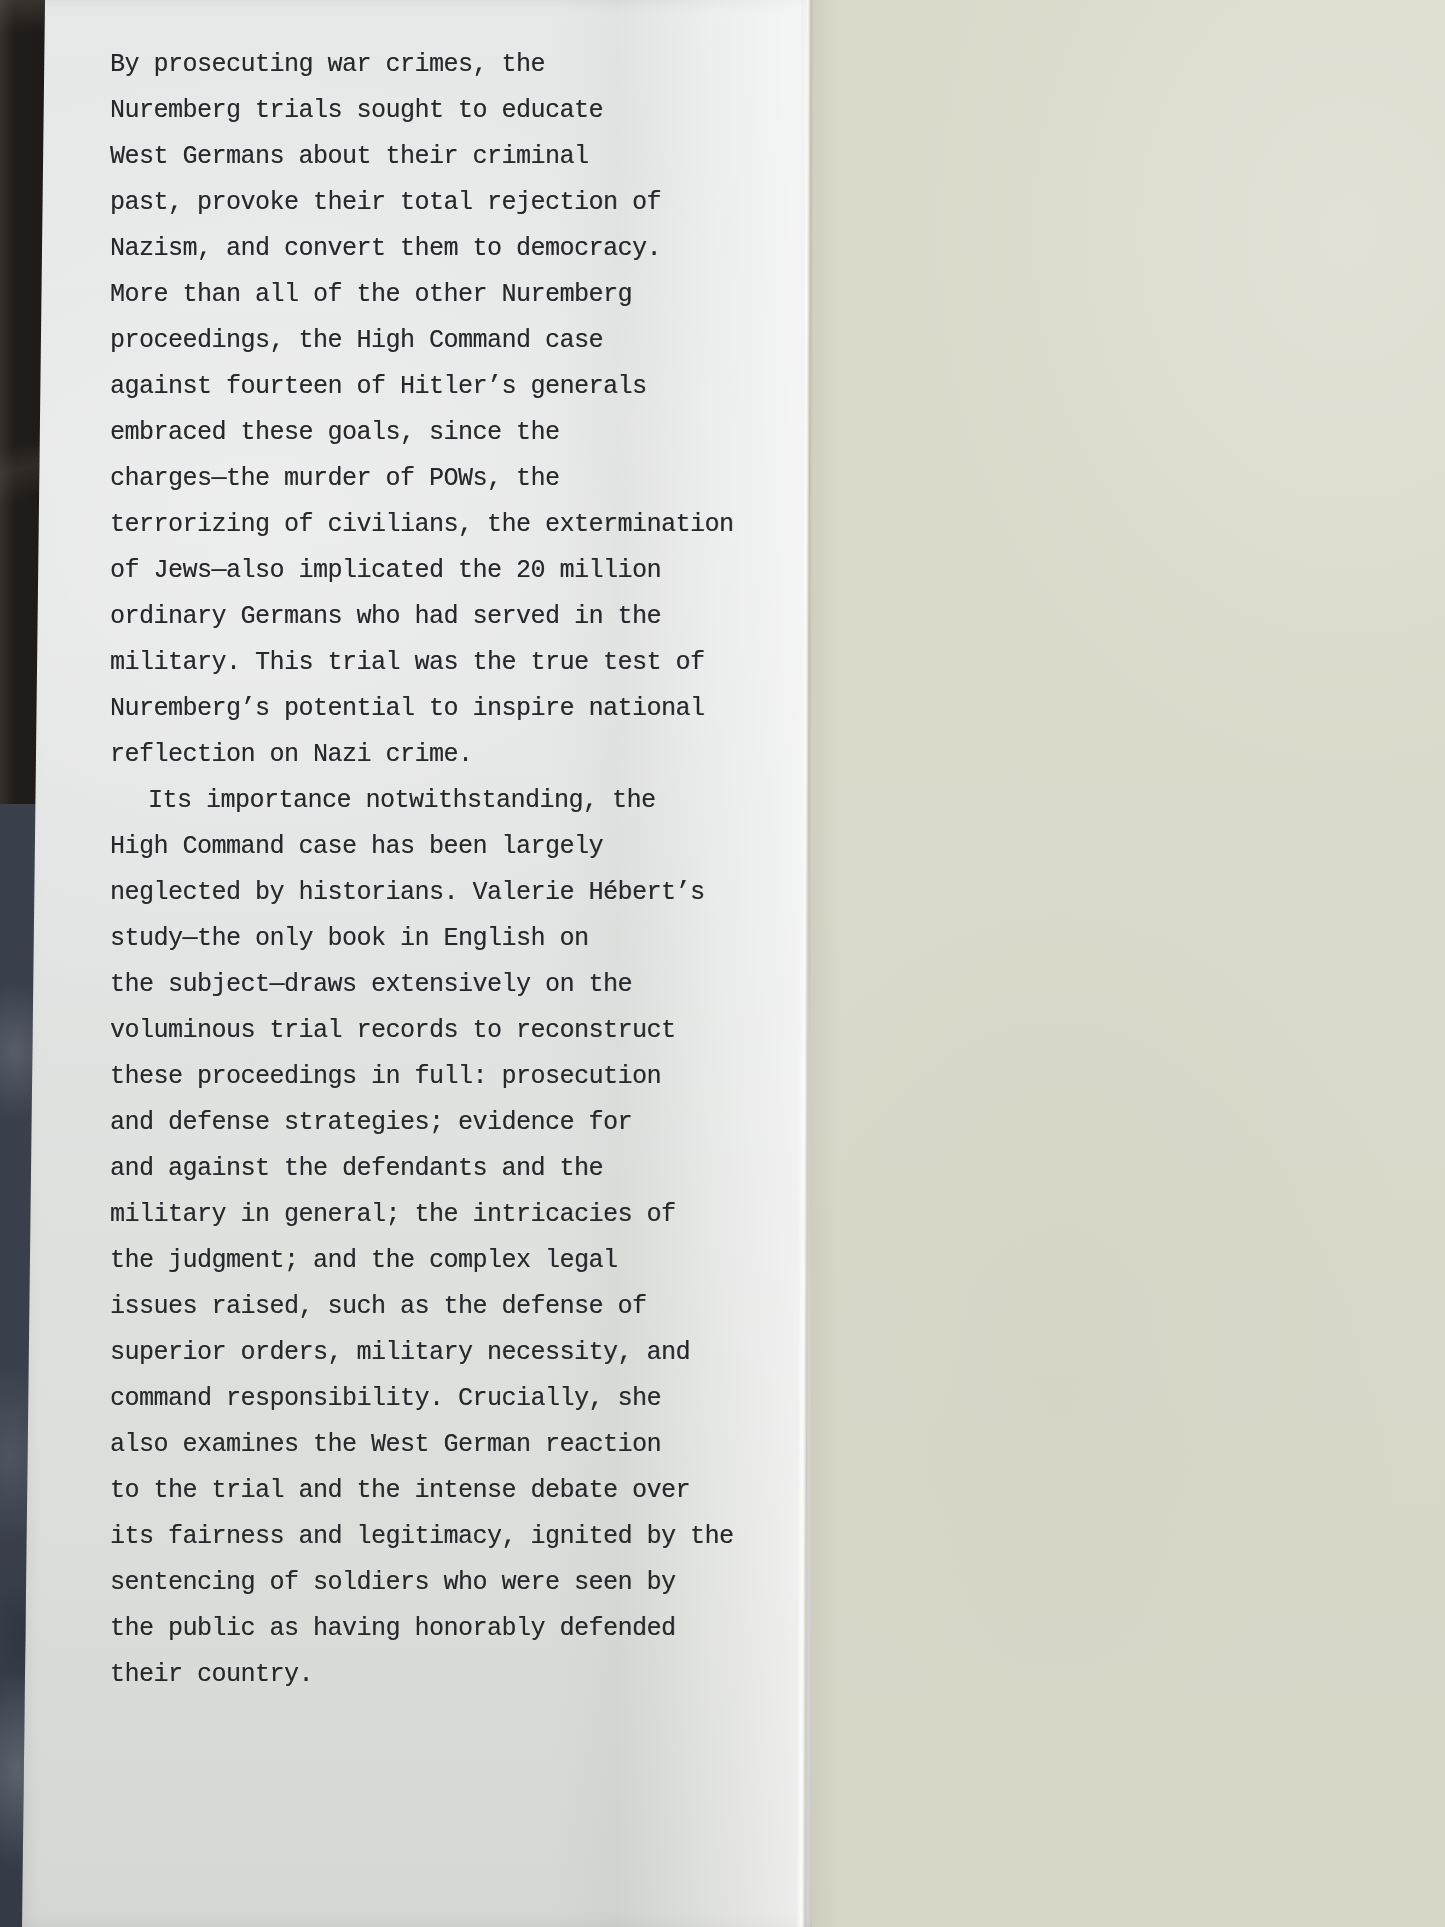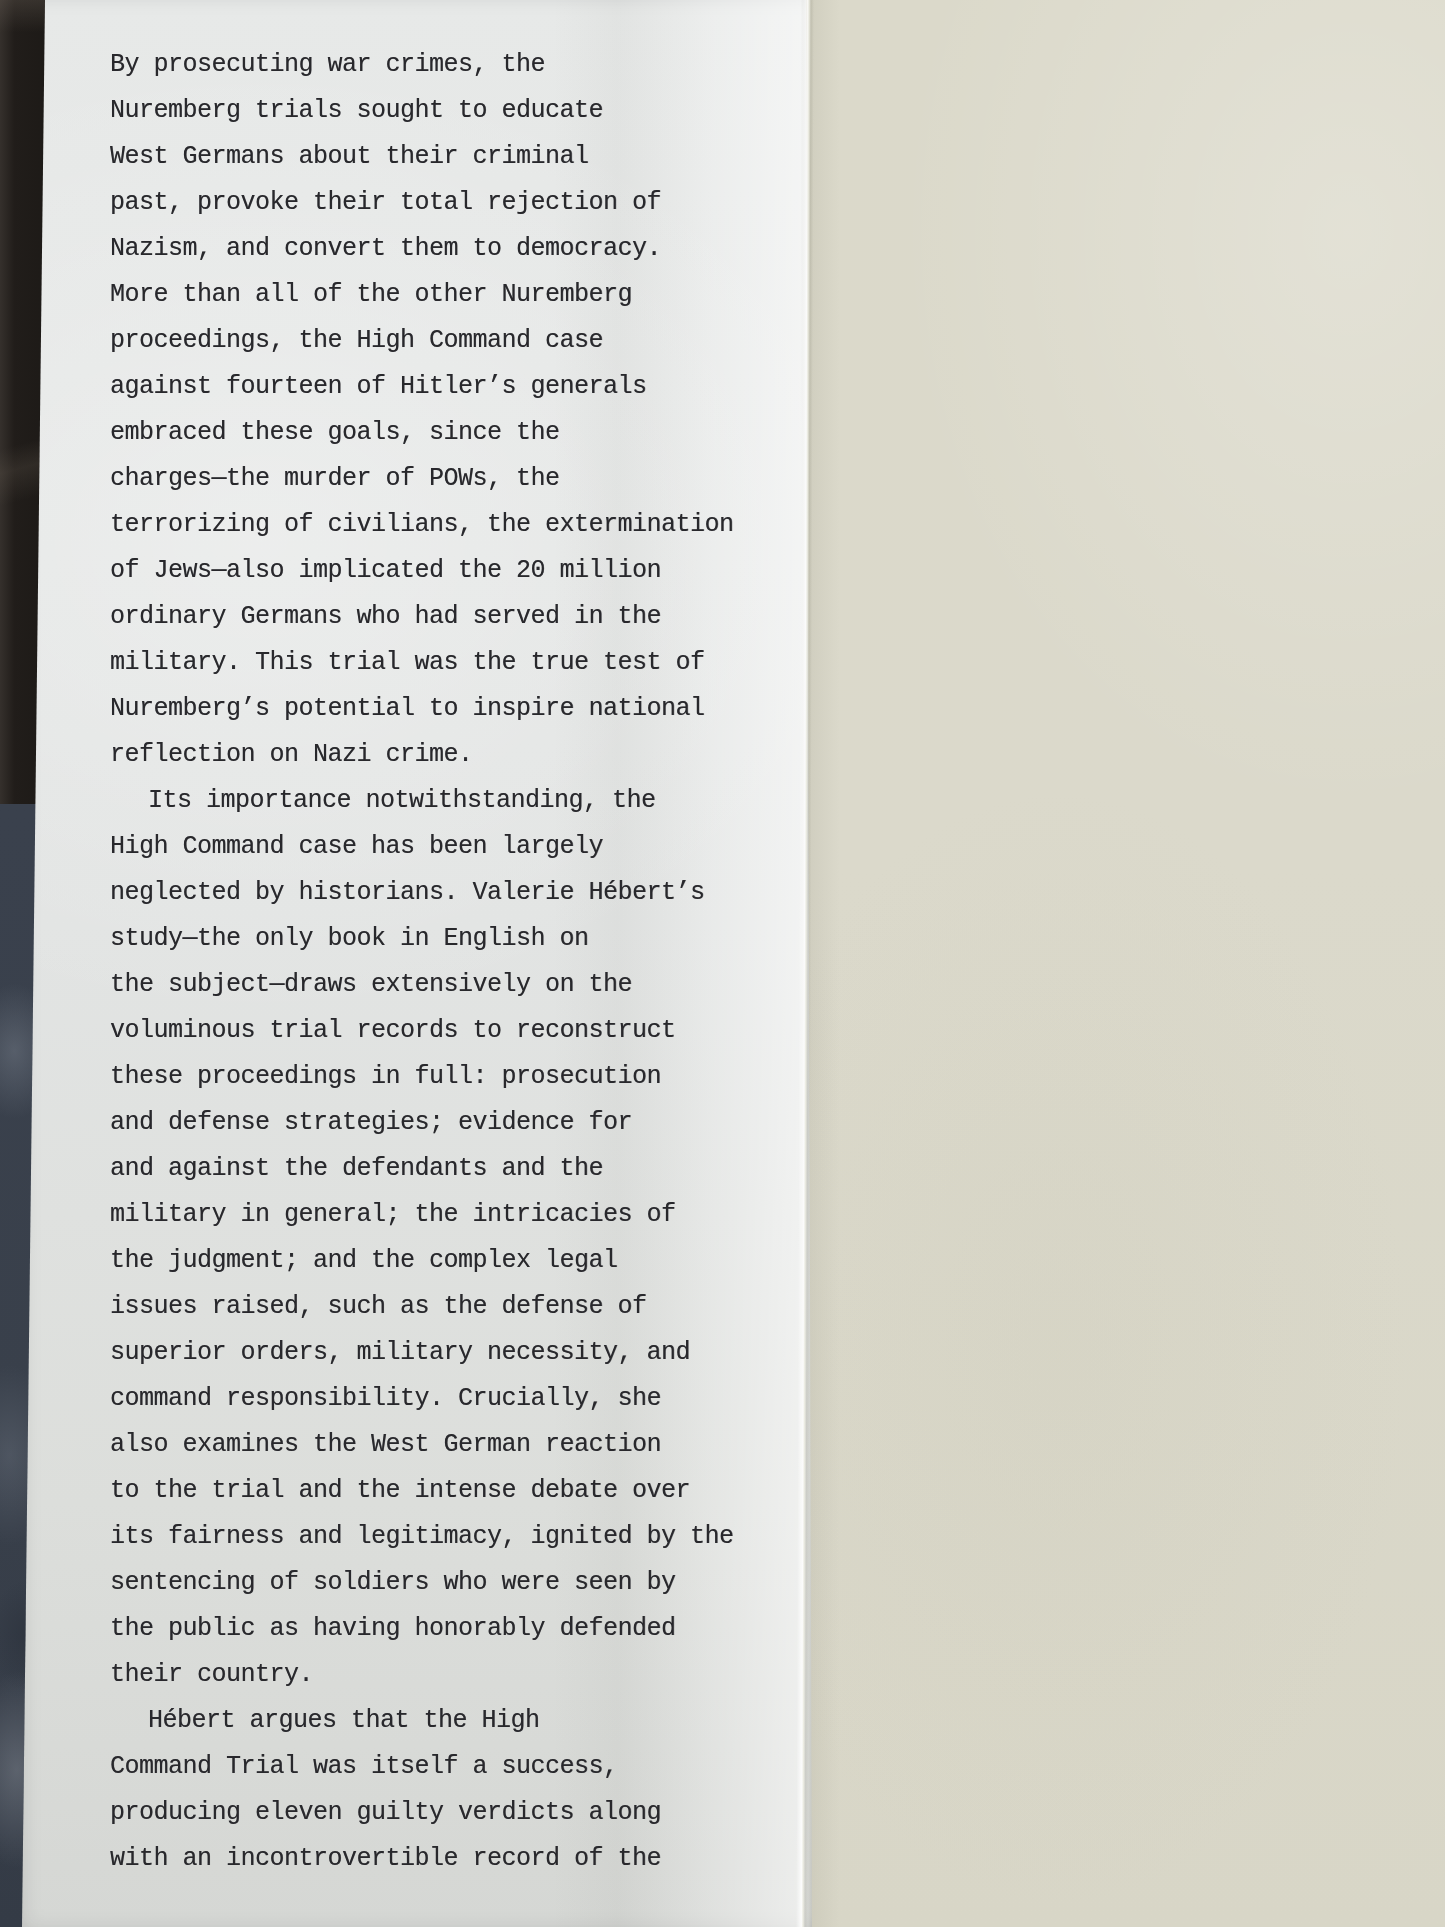--- a/index.html
+++ b/index.html
@@ -156,19 +156,15 @@
 the judgment; and the complex legal
 issues raised, such as the defense of
 superior orders, military necessity, and
 command responsibility. Crucially, she
 also examines the West German reaction
 to the trial and the intense debate over
 its fairness and legitimacy, ignited by the
 sentencing of soldiers who were seen by
 the public as having honorably defended
 their country.</p>
-      <p class="para indent">Hébert argues that the High
-Command Trial was itself a success,
-producing eleven guilty verdicts along
-with an incontrovertible record of the</p>
     </div>
 
 </div>
 
 </body></html>

